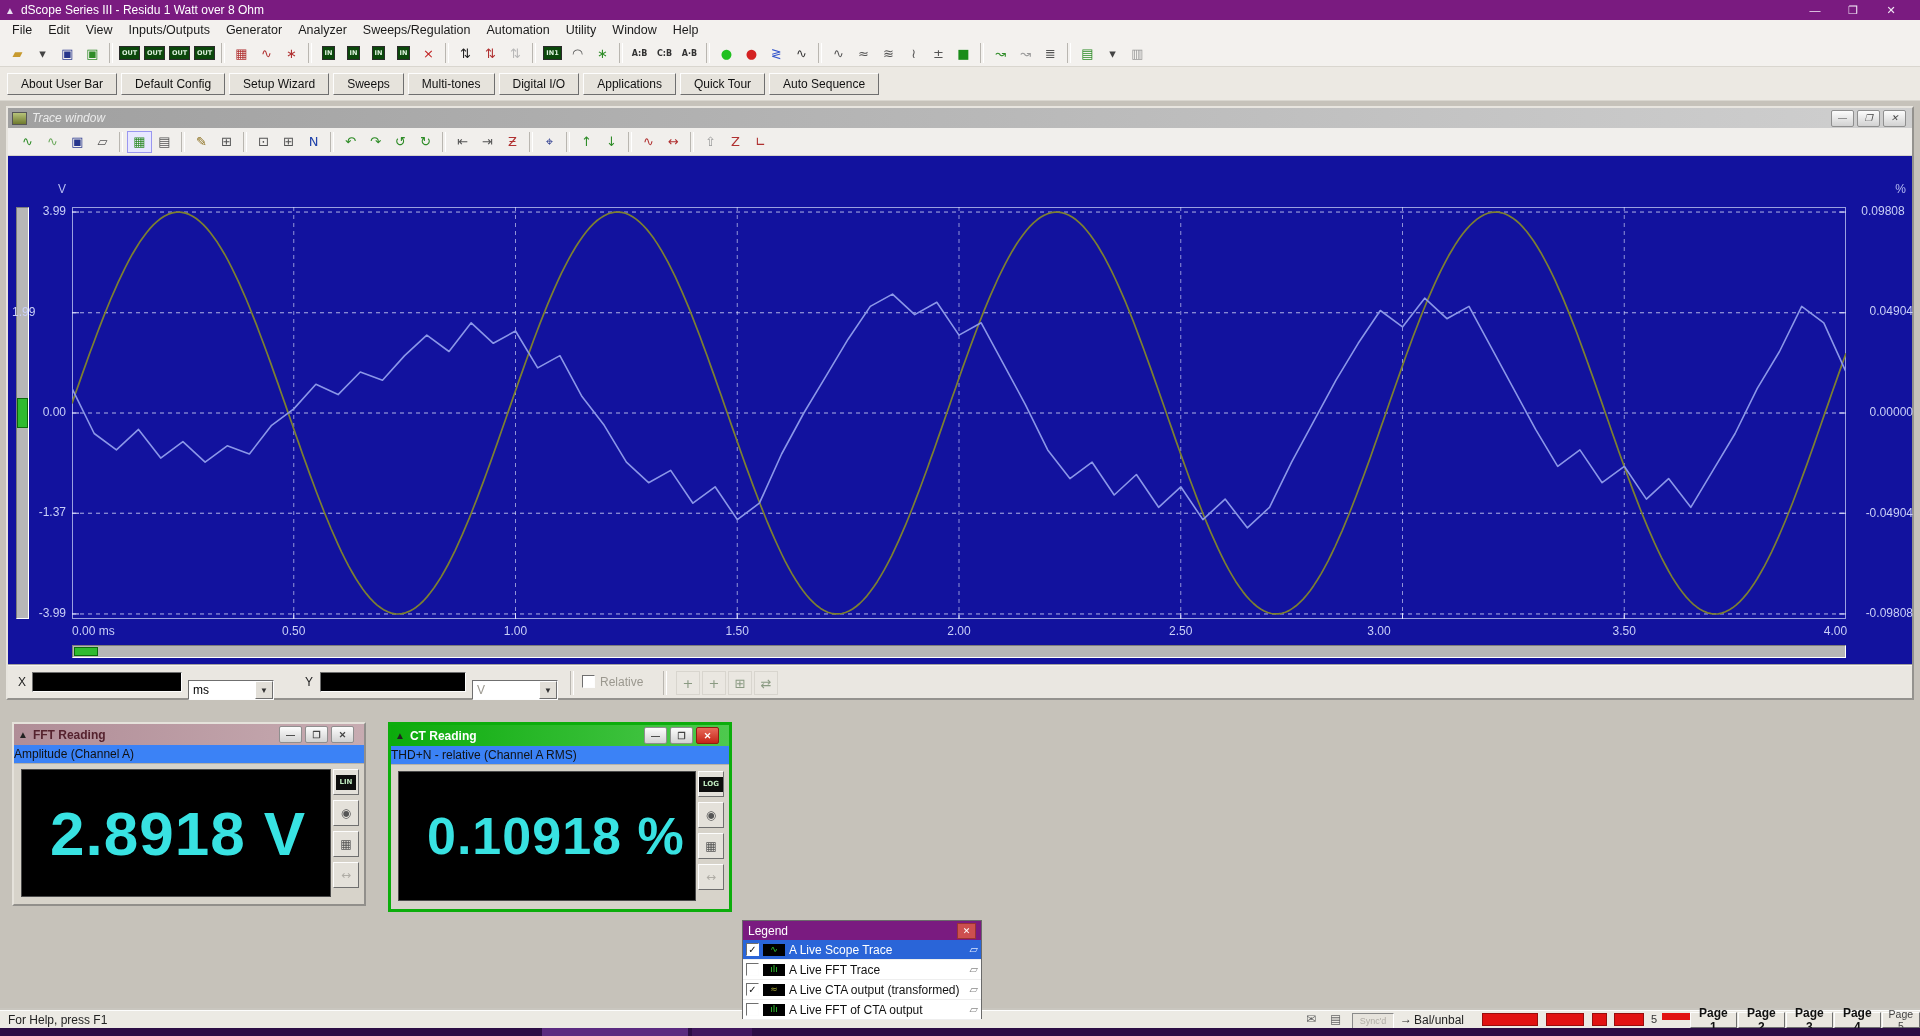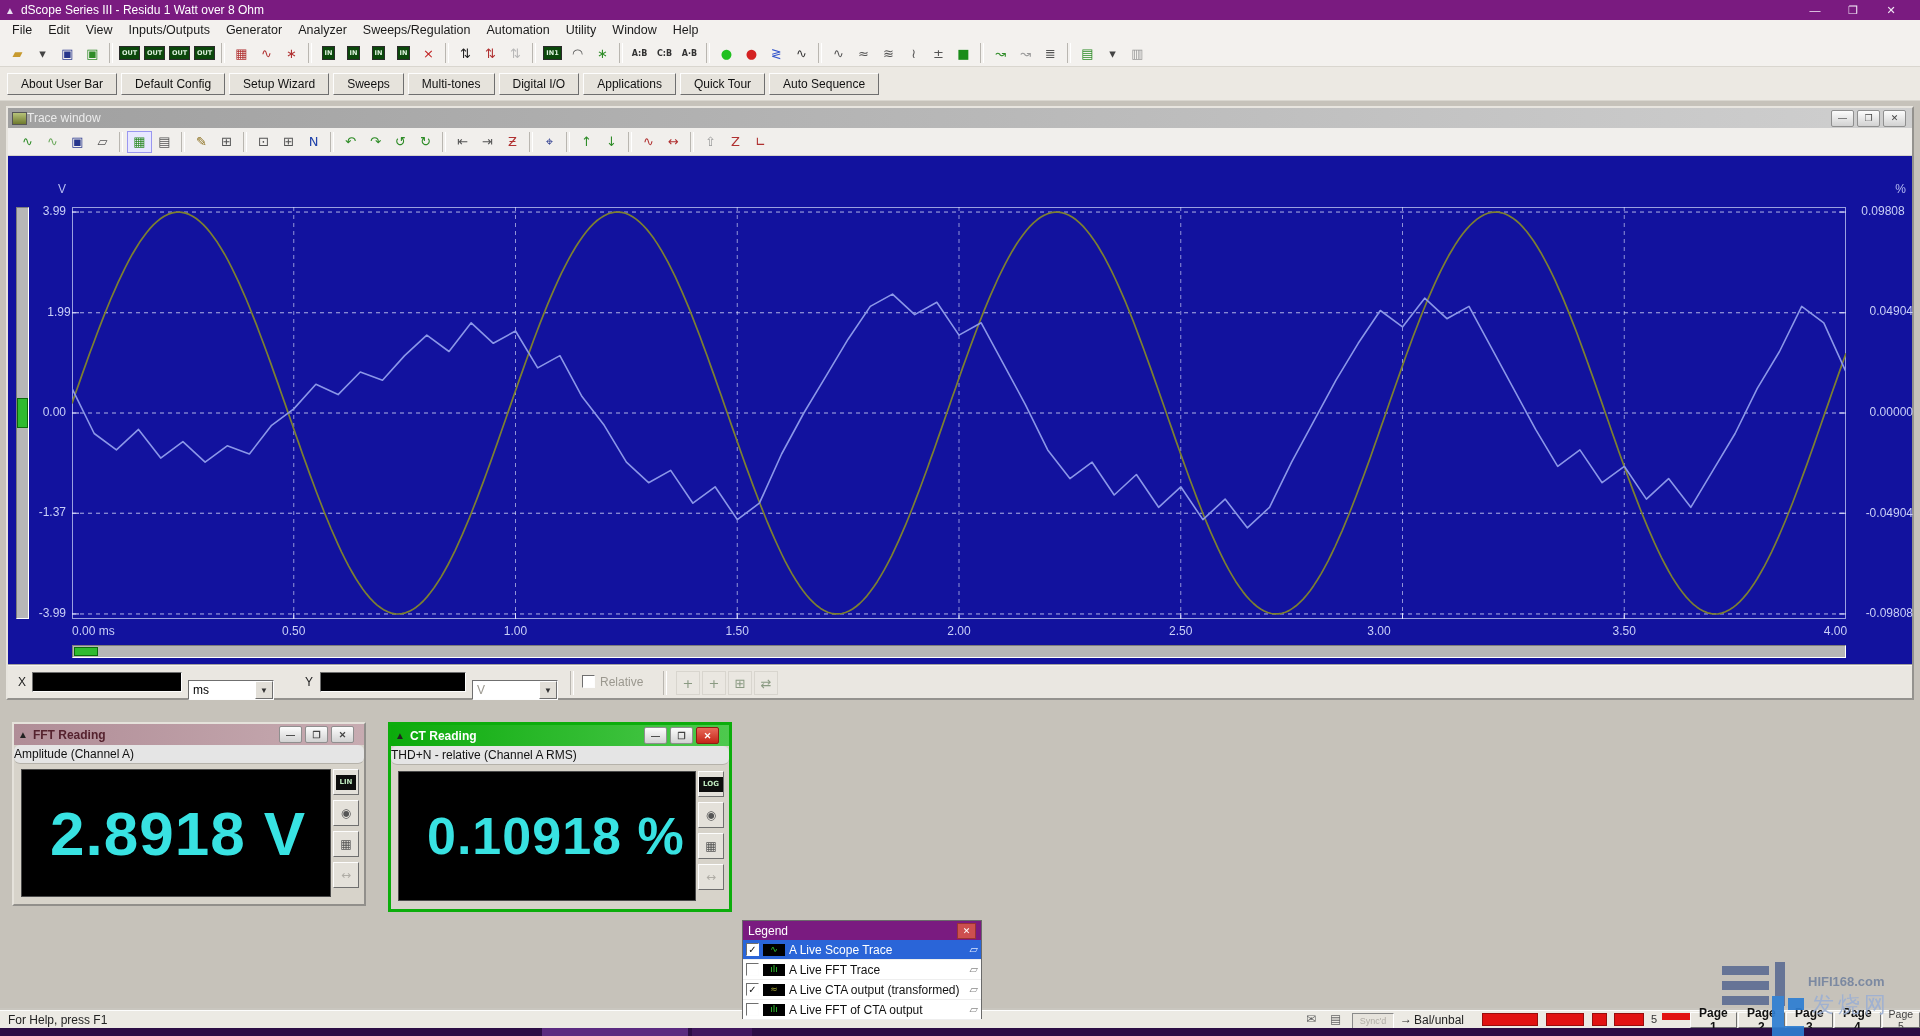--- a/index.html
+++ b/index.html
@@ -21,21 +21,21 @@
   .ticon .scr{background:#0b470b;color:#dff3df;font-size:6.5px;font-weight:bold;padding:3px 2px;border:1px solid #2a2a2a;line-height:1;}
   .ticon .txt{font-size:8px;font-weight:bold;color:#333;}
   .ticon.framed{border:1px solid #9a97f0;background:#e8e8ff;}
   .tsep{width:2px;height:20px;border-left:1px solid #b9b6b0;border-right:1px solid #fff;margin:0 4px;}
 
   #userbar{position:absolute;left:0;top:67px;width:1920px;height:34px;background:#ece9e3;display:flex;align-items:center;padding-left:7px;gap:4px;border-bottom:1px solid #d9d6cf;box-sizing:border-box;}
   .ubtn{height:22px;padding:0 13px;font-size:12px;background:#e6e3dc;border:1px solid;border-color:#fdfdfd #6f6f6f #6f6f6f #fdfdfd;color:#111;font-family:"Liberation Sans",sans-serif;}
 
   
   #trace-window{position:absolute;left:6px;top:106px;width:1908px;height:594px;background:#efede9;border:2px outset #e8e5df;box-sizing:border-box;}
-  #tw-title{height:20px;background:linear-gradient(90deg,#a0a0a0,#cfcfcf);display:flex;align-items:center;color:#ebebeb;font-size:12px;padding-left:4px;}
+  #tw-title{height:20px;background:linear-gradient(90deg,#a0a0a0,#cfcfcf);display:flex;align-items:center;color:#ebebeb;font-size:12px;padding-left:4px;gap:5px;font-style:italic;}
   #tw-icon{width:13px;height:11px;background:linear-gradient(#b7c37a,#6f7a2e);border:1px solid #555;}
   .wbtn{width:21px;height:15px;background:linear-gradient(#fcfcfc,#d2d2d2);border:1px solid #8f8f8f;border-radius:2px;font-size:9px;color:#444;display:flex;align-items:center;justify-content:center;margin-left:3px;}
   .wbtn.close-red{background:linear-gradient(#e86a5a,#c42518);color:#fff;border-color:#8d1d12;}
   .caps{margin-left:auto;display:flex;margin-right:6px;}
   #tw-toolbar{height:28px;background:#f1efec;border-bottom:1px solid #d5d2cb;display:flex;align-items:center;padding-left:7px;box-sizing:border-box;}
   #tw-panel{position:absolute;left:0;top:48px;width:1904px;height:508px;background:#12129e;}
   #plot-svg{position:absolute;left:64px;top:51px;}
   #vtrack{position:absolute;left:8px;top:51px;width:13px;height:412px;background:#b7b7b7;border:1px solid;border-color:#7d7d7d #fff #fff #7d7d7d;box-sizing:border-box;}
   #vthumb{position:absolute;left:0px;top:190px;width:11px;height:30px;background:#2fbb2f;border:1px solid #0c6b0c;box-sizing:border-box;}
   #htrack{position:absolute;left:64px;top:489px;width:1774px;height:13px;background:#b7b7b7;border:1px solid;border-color:#7d7d7d #fff #fff #7d7d7d;box-sizing:border-box;}
@@ -56,21 +56,21 @@
   .xybtn{position:absolute;top:5px;width:24px;height:24px;background:#eae7e1;border:1px solid #d8d5ce;color:#8a9a82;font-size:13px;display:flex;align-items:center;justify-content:center;font-family:"DejaVu Sans",sans-serif;}
 
   
   .rwin{position:absolute;background:#d7d3ca;border:2px outset #e5e2db;box-sizing:border-box;}
   #fft-win{left:12px;top:722px;width:354px;height:184px;}
   #ct-win{left:388px;top:722px;width:344px;height:190px;border:3px solid #0cad0c;}
   .rtitle{height:21px;display:flex;align-items:center;padding:0 4px;gap:5px;font-size:12px;font-weight:bold;}
   #fft-title{background:linear-gradient(90deg,#b08d97,#c7abb1);color:#55222e;}
   #ct-title{background:linear-gradient(90deg,#0cab0c,#4ec94e);color:#fff;}
   .rt-icon{font-size:10px;color:#222;}
-  .rsub{height:18px;background:#e5e5e5;font-size:12px;color:#111;border-bottom:1px solid #b5b2aa;display:flex;align-items:center;border-radius:6px;}
+  .rsub{height:18px;background:#3b82f6;font-size:12px;color:#111;border-bottom:1px solid #b5b2aa;display:flex;align-items:center;}
   .rdisplay{position:absolute;background:#000;border:1px solid #4a4a4a;display:flex;align-items:center;box-sizing:border-box;}
   #fft-display{left:7px;top:45px;width:310px;height:128px;}
   #ct-display{left:7px;top:46px;width:298px;height:130px;}
   .rvalue{color:#38e2e2;font-weight:bold;padding-left:28px;letter-spacing:1px;font-family:"Liberation Sans",sans-serif;white-space:nowrap;}
   #fft-value{font-size:62px;}
   #ct-value{font-size:52px;}
   .sbtns{position:absolute;right:4px;width:27px;display:flex;flex-direction:column;gap:5px;}
   #fft-sbtns{top:45px;}
   #ct-sbtns{top:46px;}
   .sbtn{width:26px;height:26px;background:#e4e1da;border:1px solid;border-color:#fdfdfd #6f6f6f #6f6f6f #fdfdfd;display:flex;align-items:center;justify-content:center;font-size:12px;color:#555;box-sizing:border-box;font-family:"DejaVu Sans",sans-serif;}
@@ -424,21 +424,21 @@
           <line x1="1330.5" y1="406" x2="1330.5" y2="412" stroke="#dfe3ff" stroke-width="1"></line>
           <line x1="1552.25" y1="0" x2="1552.25" y2="412" stroke="#e6e9ff" stroke-width="1" stroke-dasharray="4 4" opacity="0.6"></line>
           <line x1="1552.25" y1="406" x2="1552.25" y2="412" stroke="#dfe3ff" stroke-width="1"></line>
           <polyline points="0.0,196.4 3.5,186.3 7.1,176.1 10.6,166.1 14.2,156.1 17.7,146.3 21.3,136.7 24.8,127.2 28.4,117.9 31.9,108.9 35.5,100.0 39.0,91.5 42.6,83.3 46.1,75.4 49.7,67.8 53.2,60.6 56.8,53.7 60.3,47.2 63.9,41.2 67.4,35.6 71.0,30.4 74.5,25.7 78.1,21.4 81.6,17.6 85.2,14.3 88.7,11.5 92.2,9.2 95.8,7.4 99.3,6.1 102.9,5.3 106.4,5.0 110.0,5.3 113.5,6.1 117.1,7.4 120.6,9.2 124.2,11.5 127.7,14.3 131.3,17.6 134.8,21.4 138.4,25.7 141.9,30.4 145.5,35.6 149.0,41.2 152.6,47.2 156.1,53.7 159.7,60.6 163.2,67.8 166.8,75.4 170.3,83.3 173.9,91.5 177.4,100.0 180.9,108.9 184.5,117.9 188.0,127.2 191.6,136.7 195.1,146.3 198.7,156.1 202.2,166.1 205.8,176.1 209.3,186.3 212.9,196.4 216.4,206.6 220.0,216.8 223.5,227.0 227.1,237.1 230.6,247.2 234.2,257.1 237.7,266.9 241.3,276.5 244.8,286.0 248.4,295.2 251.9,304.3 255.5,313.0 259.0,321.5 262.6,329.7 266.1,337.6 269.6,345.1 273.2,352.3 276.7,359.1 280.3,365.5 283.8,371.5 287.4,377.1 290.9,382.2 294.5,386.9 298.0,391.1 301.6,394.8 305.1,398.1 308.7,400.8 312.2,403.1 315.8,404.8 319.3,406.1 322.9,406.8 326.4,407.0 330.0,406.6 333.5,405.8 337.1,404.4 340.6,402.6 344.2,400.2 347.7,397.3 351.3,394.0 354.8,390.1 358.3,385.8 361.9,381.0 365.4,375.7 369.0,370.1 372.5,364.0 376.1,357.5 379.6,350.6 383.2,343.3 386.7,335.7 390.3,327.7 393.8,319.4 397.4,310.9 400.9,302.0 404.5,292.9 408.0,283.6 411.6,274.1 415.1,264.5 418.7,254.6 422.2,244.7 425.8,234.6 429.3,224.5 432.9,214.3 436.4,204.1 440.0,193.9 443.5,183.7 447.0,173.6 450.6,163.6 454.1,153.7 457.7,143.9 461.2,134.3 464.8,124.8 468.3,115.6 471.9,106.6 475.4,97.9 479.0,89.4 482.5,81.3 486.1,73.4 489.6,65.9 493.2,58.8 496.7,52.1 500.3,45.7 503.8,39.8 507.4,34.2 510.9,29.2 514.5,24.5 518.0,20.4 521.6,16.7 525.1,13.5 528.7,10.9 532.2,8.7 535.7,7.0 539.3,5.8 542.8,5.2 546.4,5.1 549.9,5.4 553.5,6.3 557.0,7.8 560.6,9.7 564.1,12.1 567.7,15.1 571.2,18.5 574.8,22.4 578.3,26.8 581.9,31.6 585.4,36.9 589.0,42.7 592.5,48.8 596.1,55.4 599.6,62.3 603.2,69.6 606.7,77.3 610.3,85.3 613.8,93.6 617.4,102.2 620.9,111.1 624.4,120.2 628.0,129.5 631.5,139.1 635.1,148.8 638.6,158.6 642.2,168.6 645.7,178.7 649.3,188.8 652.8,199.0 656.4,209.2 659.9,219.4 663.5,229.5 667.0,239.6 670.6,249.7 674.1,259.6 677.7,269.3 681.2,278.9 684.8,288.3 688.3,297.5 691.9,306.5 695.4,315.2 699.0,323.6 702.5,331.7 706.1,339.5 709.6,347.0 713.1,354.1 716.7,360.8 720.2,367.1 723.8,373.0 727.3,378.4 730.9,383.4 734.4,388.0 738.0,392.1 741.5,395.7 745.1,398.8 748.6,401.4 752.2,403.6 755.7,405.2 759.3,406.3 762.8,406.9 766.4,406.9 769.9,406.5 773.5,405.5 777.0,404.0 780.6,402.0 784.1,399.5 787.7,396.5 791.2,393.0 794.8,389.1 798.3,384.6 801.8,379.7 805.4,374.4 808.9,368.6 812.5,362.4 816.0,355.8 819.6,348.8 823.1,341.4 826.7,333.7 830.2,325.7 833.8,317.3 837.3,308.7 840.9,299.8 844.4,290.6 848.0,281.3 851.5,271.7 855.1,262.0 858.6,252.1 862.2,242.2 865.7,232.1 869.3,221.9 872.8,211.7 876.4,201.5 879.9,191.3 883.5,181.2 887.0,171.1 890.5,161.1 894.1,151.2 897.6,141.5 901.2,131.9 904.7,122.5 908.3,113.3 911.8,104.4 915.4,95.7 918.9,87.4 922.5,79.3 926.0,71.5 929.6,64.1 933.1,57.1 936.7,50.4 940.2,44.2 943.8,38.3 947.3,32.9 950.9,28.0 954.4,23.5 958.0,19.4 961.5,15.9 965.1,12.8 968.6,10.3 972.2,8.2 975.7,6.7 979.2,5.6 982.8,5.1 986.3,5.1 989.9,5.6 993.4,6.7 997.0,8.2 1000.5,10.3 1004.1,12.8 1007.6,15.9 1011.2,19.4 1014.7,23.5 1018.3,28.0 1021.8,32.9 1025.4,38.3 1028.9,44.2 1032.5,50.4 1036.0,57.1 1039.6,64.1 1043.1,71.5 1046.7,79.3 1050.2,87.4 1053.8,95.7 1057.3,104.4 1060.9,113.3 1064.4,122.5 1067.9,131.9 1071.5,141.5 1075.0,151.2 1078.6,161.1 1082.1,171.1 1085.7,181.2 1089.2,191.3 1092.8,201.5 1096.3,211.7 1099.9,221.9 1103.4,232.1 1107.0,242.2 1110.5,252.1 1114.1,262.0 1117.6,271.7 1121.2,281.3 1124.7,290.6 1128.3,299.8 1131.8,308.7 1135.4,317.3 1138.9,325.7 1142.5,333.7 1146.0,341.4 1149.6,348.8 1153.1,355.8 1156.6,362.4 1160.2,368.6 1163.7,374.4 1167.3,379.7 1170.8,384.6 1174.4,389.1 1177.9,393.0 1181.5,396.5 1185.0,399.5 1188.6,402.0 1192.1,404.0 1195.7,405.5 1199.2,406.5 1202.8,406.9 1206.3,406.9 1209.9,406.3 1213.4,405.2 1217.0,403.6 1220.5,401.4 1224.1,398.8 1227.6,395.7 1231.2,392.1 1234.7,388.0 1238.3,383.4 1241.8,378.4 1245.3,373.0 1248.9,367.1 1252.4,360.8 1256.0,354.1 1259.5,347.0 1263.1,339.5 1266.6,331.7 1270.2,323.6 1273.7,315.2 1277.3,306.5 1280.8,297.5 1284.4,288.3 1287.9,278.9 1291.5,269.3 1295.0,259.6 1298.6,249.7 1302.1,239.6 1305.7,229.5 1309.2,219.4 1312.8,209.2 1316.3,199.0 1319.9,188.8 1323.4,178.7 1327.0,168.6 1330.5,158.6 1334.0,148.8 1337.6,139.1 1341.1,129.5 1344.7,120.2 1348.2,111.1 1351.8,102.2 1355.3,93.6 1358.9,85.3 1362.4,77.3 1366.0,69.6 1369.5,62.3 1373.1,55.4 1376.6,48.8 1380.2,42.7 1383.7,36.9 1387.3,31.6 1390.8,26.8 1394.4,22.4 1397.9,18.5 1401.5,15.1 1405.0,12.1 1408.6,9.7 1412.1,7.8 1415.7,6.3 1419.2,5.4 1422.7,5.1 1426.3,5.2 1429.8,5.8 1433.4,7.0 1436.9,8.7 1440.5,10.9 1444.0,13.5 1447.6,16.7 1451.1,20.4 1454.7,24.5 1458.2,29.2 1461.8,34.2 1465.3,39.8 1468.9,45.7 1472.4,52.1 1476.0,58.8 1479.5,65.9 1483.1,73.4 1486.6,81.3 1490.2,89.4 1493.7,97.9 1497.3,106.6 1500.8,115.6 1504.4,124.8 1507.9,134.3 1511.4,143.9 1515.0,153.7 1518.5,163.6 1522.1,173.6 1525.6,183.7 1529.2,193.9 1532.7,204.1 1536.3,214.3 1539.8,224.5 1543.4,234.6 1546.9,244.7 1550.5,254.6 1554.0,264.5 1557.6,274.1 1561.1,283.6 1564.7,292.9 1568.2,302.0 1571.8,310.9 1575.3,319.4 1578.9,327.7 1582.4,335.7 1586.0,343.3 1589.5,350.6 1593.1,357.5 1596.6,364.0 1600.1,370.1 1603.7,375.7 1607.2,381.0 1610.8,385.8 1614.3,390.1 1617.9,394.0 1621.4,397.3 1625.0,400.2 1628.5,402.6 1632.1,404.4 1635.6,405.8 1639.2,406.6 1642.7,407.0 1646.3,406.8 1649.8,406.1 1653.4,404.8 1656.9,403.1 1660.5,400.8 1664.0,398.1 1667.6,394.8 1671.1,391.1 1674.7,386.9 1678.2,382.2 1681.8,377.1 1685.3,371.5 1688.8,365.5 1692.4,359.1 1695.9,352.3 1699.5,345.1 1703.0,337.6 1706.6,329.7 1710.1,321.5 1713.7,313.0 1717.2,304.3 1720.8,295.2 1724.3,286.0 1727.9,276.5 1731.4,266.9 1735.0,257.1 1738.5,247.2 1742.1,237.1 1745.6,227.0 1749.2,216.8 1752.7,206.6 1756.3,196.4 1759.8,186.3 1763.4,176.1 1766.9,166.1 1770.5,156.1 1774.0,146.3" fill="none" stroke="#7d8030" stroke-width="1.7" stroke-linejoin="round"></polyline>
           <polyline points="0.0,181.4 22.2,226.5 44.4,242.9 66.5,222.4 88.7,251.1 110.9,234.7 133.1,255.2 155.2,238.8 177.4,247.0 199.6,218.3 221.8,201.9 243.9,177.3 266.1,187.6 288.3,165.0 310.5,173.2 332.6,148.6 354.8,128.1 377.0,144.5 399.2,115.8 421.3,136.3 443.5,124.0 465.7,160.9 487.9,148.6 510.0,189.6 532.2,218.3 554.4,255.2 576.6,275.7 598.7,263.4 620.9,296.2 643.1,279.8 665.3,312.6 687.4,296.2 709.6,247.0 731.8,206.0 754.0,169.1 776.1,132.2 798.3,99.4 820.5,87.1 842.7,107.6 864.8,95.3 887.0,128.1 909.2,115.8 931.4,156.8 953.5,197.8 975.7,242.9 997.9,271.6 1020.1,255.2 1042.2,288.0 1064.4,267.5 1086.6,300.3 1108.8,279.8 1130.9,312.6 1153.1,292.1 1175.3,320.8 1197.5,300.3 1219.6,255.2 1241.8,214.2 1264.0,173.2 1286.2,136.3 1308.3,103.5 1330.5,119.9 1352.7,91.2 1374.9,111.7 1397.0,99.4 1419.2,140.4 1441.4,181.4 1463.6,222.4 1485.7,259.3 1507.9,242.9 1530.1,275.7 1552.3,259.3 1574.4,292.1 1596.6,271.6 1618.8,300.3 1641.0,263.4 1663.1,226.5 1685.3,181.4 1707.5,144.5 1729.7,99.4 1751.8,115.8 1774.0,165.0" fill="none" stroke="#8b97e8" stroke-width="1.6" stroke-linejoin="round"></polyline>
         </svg>
       <span class="axis-unit" style="left:12px;top:26px;width:46px;text-align:right;">V</span>
       <span class="axis-unit" style="left:1845px;top:26px;width:53px;text-align:right;">%</span>
       <div id="ylabels-left">
           <span class="ylab" style="left: 12px; top: 48.0367px; width: 46px; text-align: right;">3.99</span>
-          <span class="ylab" style="left: 28px; top: 148.77px; width: 46px; text-align: center;">1.99</span>
+          <span class="ylab" style="left: 4px; top: 148.77px; width: 46px; text-align: left;">1.99</span>
           <span class="ylab" style="left: 12px; top: 249px; width: 46px; text-align: right;">0.00</span>
           <span class="ylab" style="left: 12px; top: 349.23px; width: 46px; text-align: right;">-1.37</span>
           <span class="ylab" style="left: 12px; top: 449.963px; width: 46px; text-align: right;">-3.99</span>
         </div>
       <div id="ylabels-right">
           <span class="ylab" style="left: 1845px; top: 47.9604px; width: 60px; text-align: center;">0.09808</span>
           <span class="ylab" style="left: 1845px; top: 148.48px; width: 60px; text-align: right;">0.04904</span>
           <span class="ylab" style="left: 1845px; top: 249px; width: 60px; text-align: right;">0.00000</span>
           <span class="ylab" style="left: 1845px; top: 349.52px; width: 60px; text-align: right;">-0.04904</span>
           <span class="ylab" style="left: 1845px; top: 450.04px; width: 60px; text-align: right;">-0.09808</span>
@@ -585,25 +585,14 @@
         <button class="page">Page 4</button>
         <button class="page p5">Page 5</button>
       </div>
   </div>
 
   <div id="taskbar">
     <span id="tseg1"></span>
     <span id="tseg2"></span>
   </div>
 
-  <div id="watermark">
-    <span class="wmbar" style="left:0;top:4px;width:47px;height:9px;"></span>
-    <span class="wmbar" style="left:0;top:19px;width:47px;height:9px;"></span>
-    <span class="wmbar" style="left:0;top:34px;width:47px;height:9px;"></span>
-    <span class="wmbar" style="left:53px;top:0;width:10px;height:44px;"></span>
-    <span class="wmblue" style="left:50px;top:34px;width:12px;height:40px;"></span>
-    <span class="wmblue" style="left:66px;top:36px;width:16px;height:12px;"></span>
-    <span class="wmblue" style="left:50px;top:64px;width:32px;height:10px;"></span>
-    <span id="wm-site">HIFI168.com</span>
-    <span id="wm-name">发烧网</span>
-  </div>
 
 </div>
 
 </body></html>

